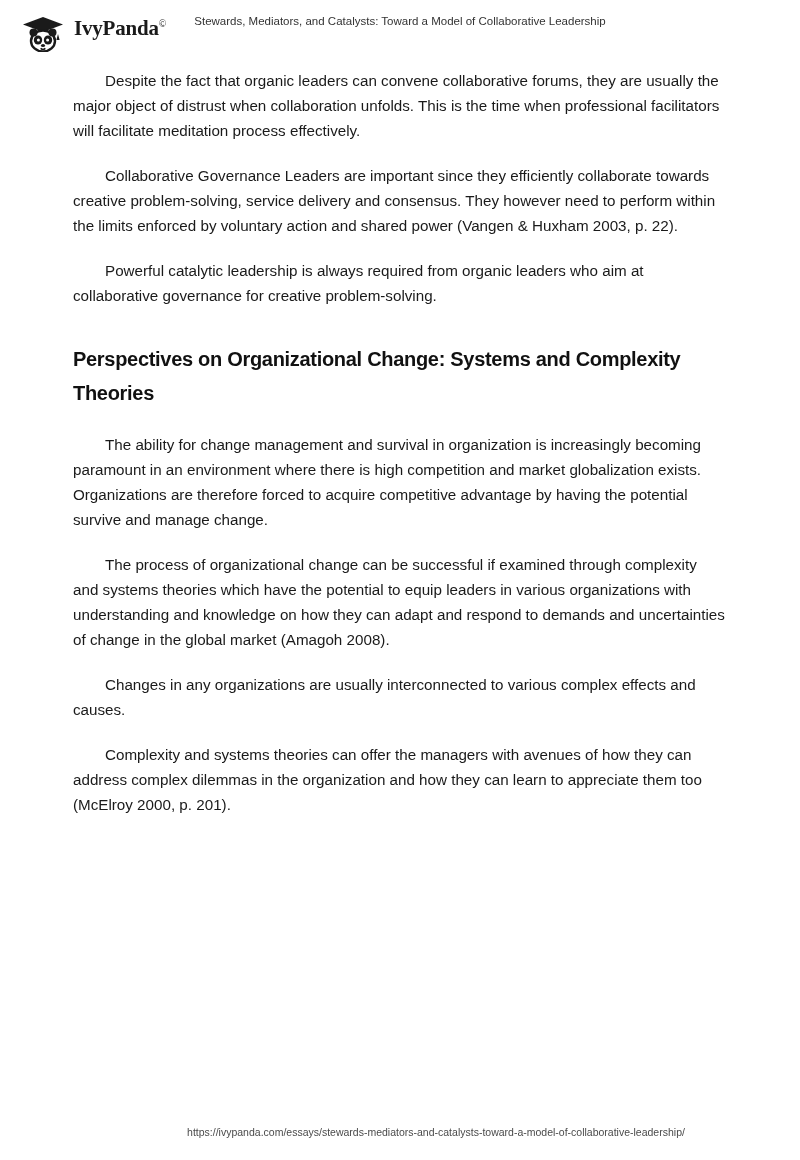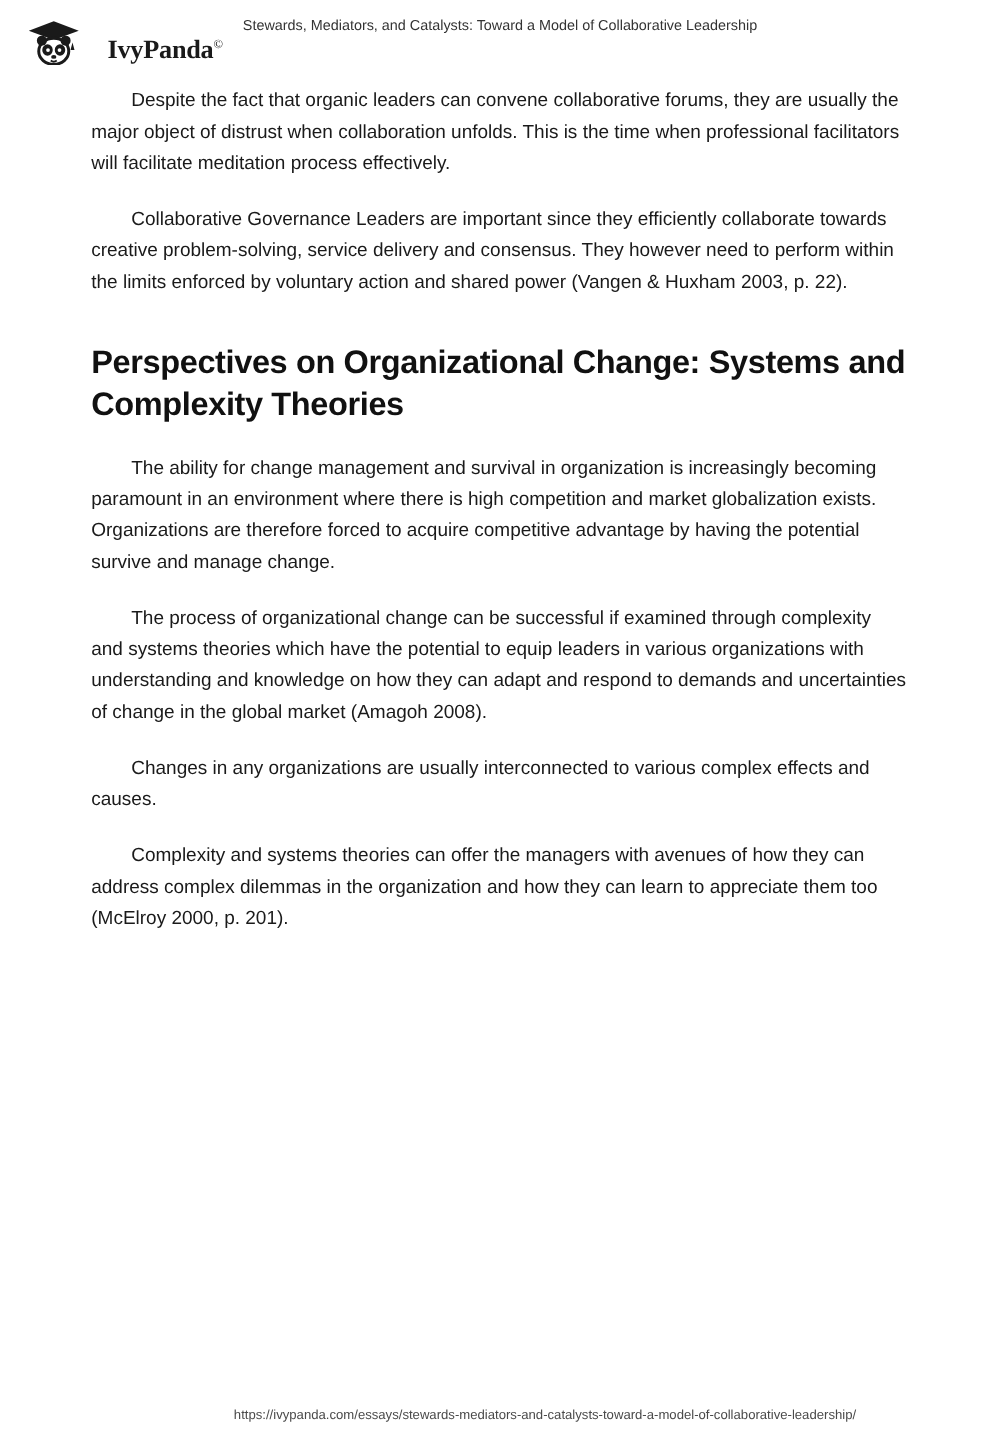--- a/index.html
+++ b/index.html
@@ -30,22 +30,22 @@
     width: 800px;
     height: 58px;
     display: flex;
     align-items: flex-start;
   }
   .brand {
     position: absolute;
     left: 22px;
     top: 16px;
     display: flex;
-    align-items: flex-end;
-    gap: 22px;
+    align-items: flex-start;
+    gap: 10px;
   }
   .brand-logo {
     width: 42px;
     height: 36px;
     position: relative;
     display: block;
   }
   .brand-text {
     font-family: "Liberation Serif", serif;
     font-size: 21px;
@@ -85,21 +85,21 @@
     line-height: 25px;
     color: #1a1a1a;
     text-indent: 32px;
     text-align: left;
     font-family: "Liberation Sans", sans-serif;
   }
   p.para + p.para {
     margin-top: 20px;
   }
   h2.section-heading {
-    font-size: 26px;
+    font-size: 20px;
     line-height: 34px;
     font-weight: bold;
     margin: 34px 0 22px 0;
     color: #111111;
     letter-spacing: -0.3px;
     font-family: "Liberation Sans", sans-serif;
   }
 
   
   .footer {
@@ -142,20 +142,21 @@
         </svg>
       </span>
       <span class="brand-text"><span>IvyPanda</span><span class="sup">©</span></span>
     </div>
     <div class="doc-title">Stewards, Mediators, and Catalysts: Toward a Model of Collaborative Leadership</div>
   </div>
 
   <div class="content">
     <p class="para">Despite the fact that organic leaders can convene collaborative forums, they are usually the major object of distrust when collaboration unfolds. This is the time when professional facilitators will facilitate meditation process effectively.</p>
     <p class="para">Collaborative Governance Leaders are important since they efficiently collaborate towards creative problem-solving, service delivery and consensus. They however need to perform within the limits enforced by voluntary action and shared power (Vangen &amp; Huxham 2003, p. 22).</p>
+    <p class="para">Powerful catalytic leadership is always required from organic leaders who aim at collaborative governance for creative problem-solving.</p>
 
     <h2 class="section-heading">Perspectives on Organizational Change: Systems and Complexity Theories</h2>
 
     <p class="para">The ability for change management and survival in organization is increasingly becoming paramount in an environment where there is high competition and market globalization exists. Organizations are therefore forced to acquire competitive advantage by having the potential survive and manage change.</p>
     <p class="para">The process of organizational change can be successful if examined through complexity and systems theories which have the potential to equip leaders in various organizations with understanding and knowledge on how they can adapt and respond to demands and uncertainties of change in the global market (Amagoh 2008).</p>
     <p class="para">Changes in any organizations are usually interconnected to various complex effects and causes.</p>
     <p class="para">Complexity and systems theories can offer the managers with avenues of how they can address complex dilemmas in the organization and how they can learn to appreciate them too (McElroy 2000, p. 201).</p>
   </div>
 
   <div class="footer">https://ivypanda.com/essays/stewards-mediators-and-catalysts-toward-a-model-of-collaborative-leadership/</div>

